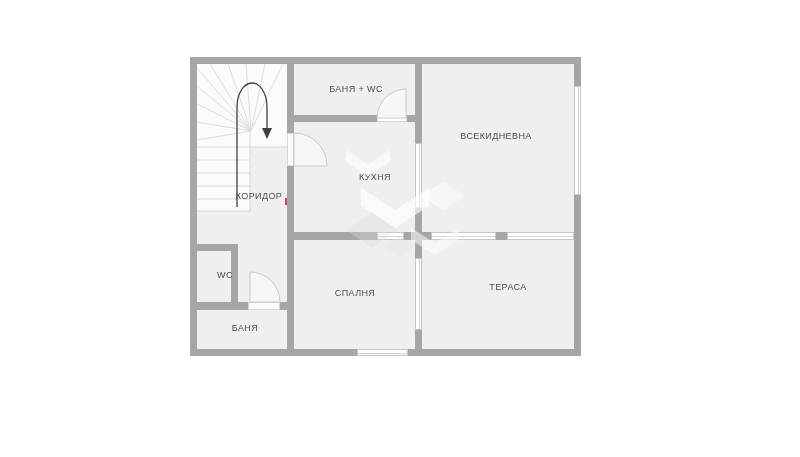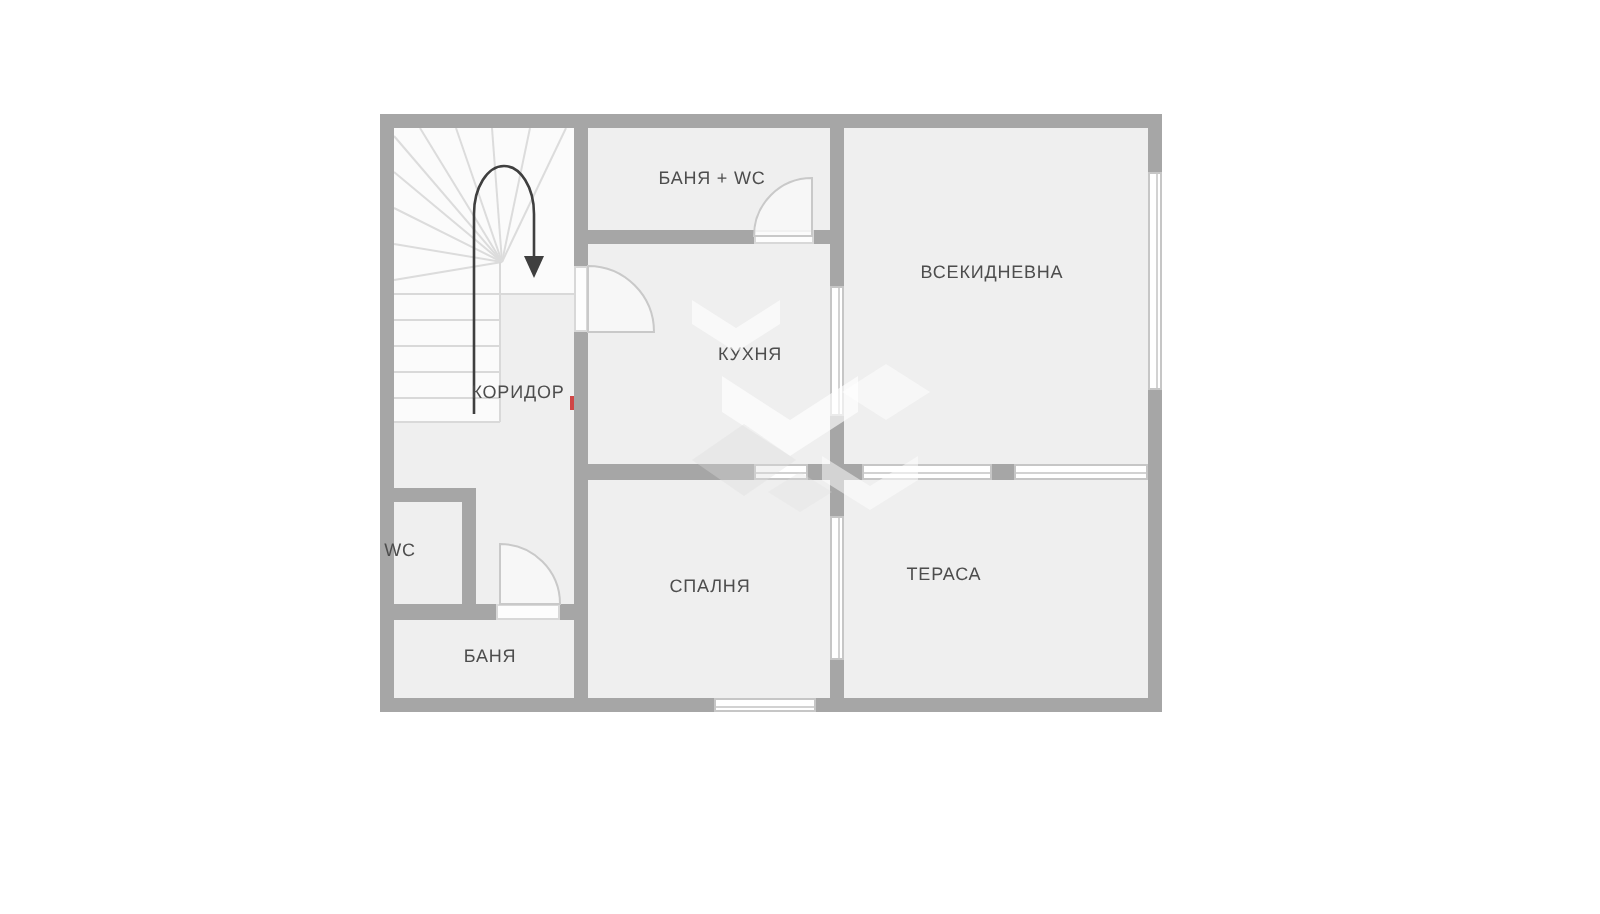--- a/index.html
+++ b/index.html
@@ -91,24 +91,24 @@
       <path d="M 237 207 L 237 107 A 15 24 0 0 1 267 107 L 267 129" fill="none" stroke="var(--arrow)" stroke-width="1.3"></path>
       <polygon points="262,128 272,128 267,139" fill="var(--arrow)"></polygon>
     </g>
     <rect x="285" y="198" width="2" height="7" fill="var(--red_mark)" opacity="0.9"></rect>
   </svg>
 
   <div class="room-label" style="left:356px;top:89px;">БАНЯ + WC</div>
   <div class="room-label" style="left:496px;top:136px;">ВСЕКИДНЕВНА</div>
   <div class="room-label" style="left:353px;top:177px;margin-left:22px;">КУХНЯ</div>
   <div class="room-label" style="left:253px;top:196px;padding-left:12px;">КОРИДОР</div>
-  <div class="room-label" style="left:200px;top:275px;">WC</div>
+  <div class="room-label" style="left:225px;top:275px;">WC</div>
   <div class="room-label" style="left:245px;top:328px;">БАНЯ</div>
   <div class="room-label" style="left:355px;top:293px;">СПАЛНЯ</div>
-  <div class="room-label" style="left:472px;top:287px;">ТЕРАСА</div>
+  <div class="room-label" style="left:508px;top:287px;">ТЕРАСА</div>
 
   <svg width="800" height="457" style="pointer-events:none;">
     <path d="M 346 150 L 368 164 L 390 150 L 390 162 L 368 176 L 346 162 Z" fill="#ffffff" opacity="0.6"></path>
     <path d="M 361 188 L 395 210 L 429 188 L 429 206 L 395 228 L 361 206 Z" fill="#ffffff" opacity="0.65"></path>
     <path d="M 411 228 L 435 243 L 459 228 L 459 240 L 435 255 L 411 240 Z" fill="#ffffff" opacity="0.5"></path>
     <path d="M 372 212 L 398 230 L 372 248 L 346 230 Z" fill="#dedede" opacity="0.35"></path>
     <path d="M 443 182 L 465 196 L 443 210 L 421 196 Z" fill="#ffffff" opacity="0.5"></path>
     <path d="M 400 236 L 416 246 L 400 256 L 384 246 Z" fill="#dedede" opacity="0.3"></path>
   </svg>
 

